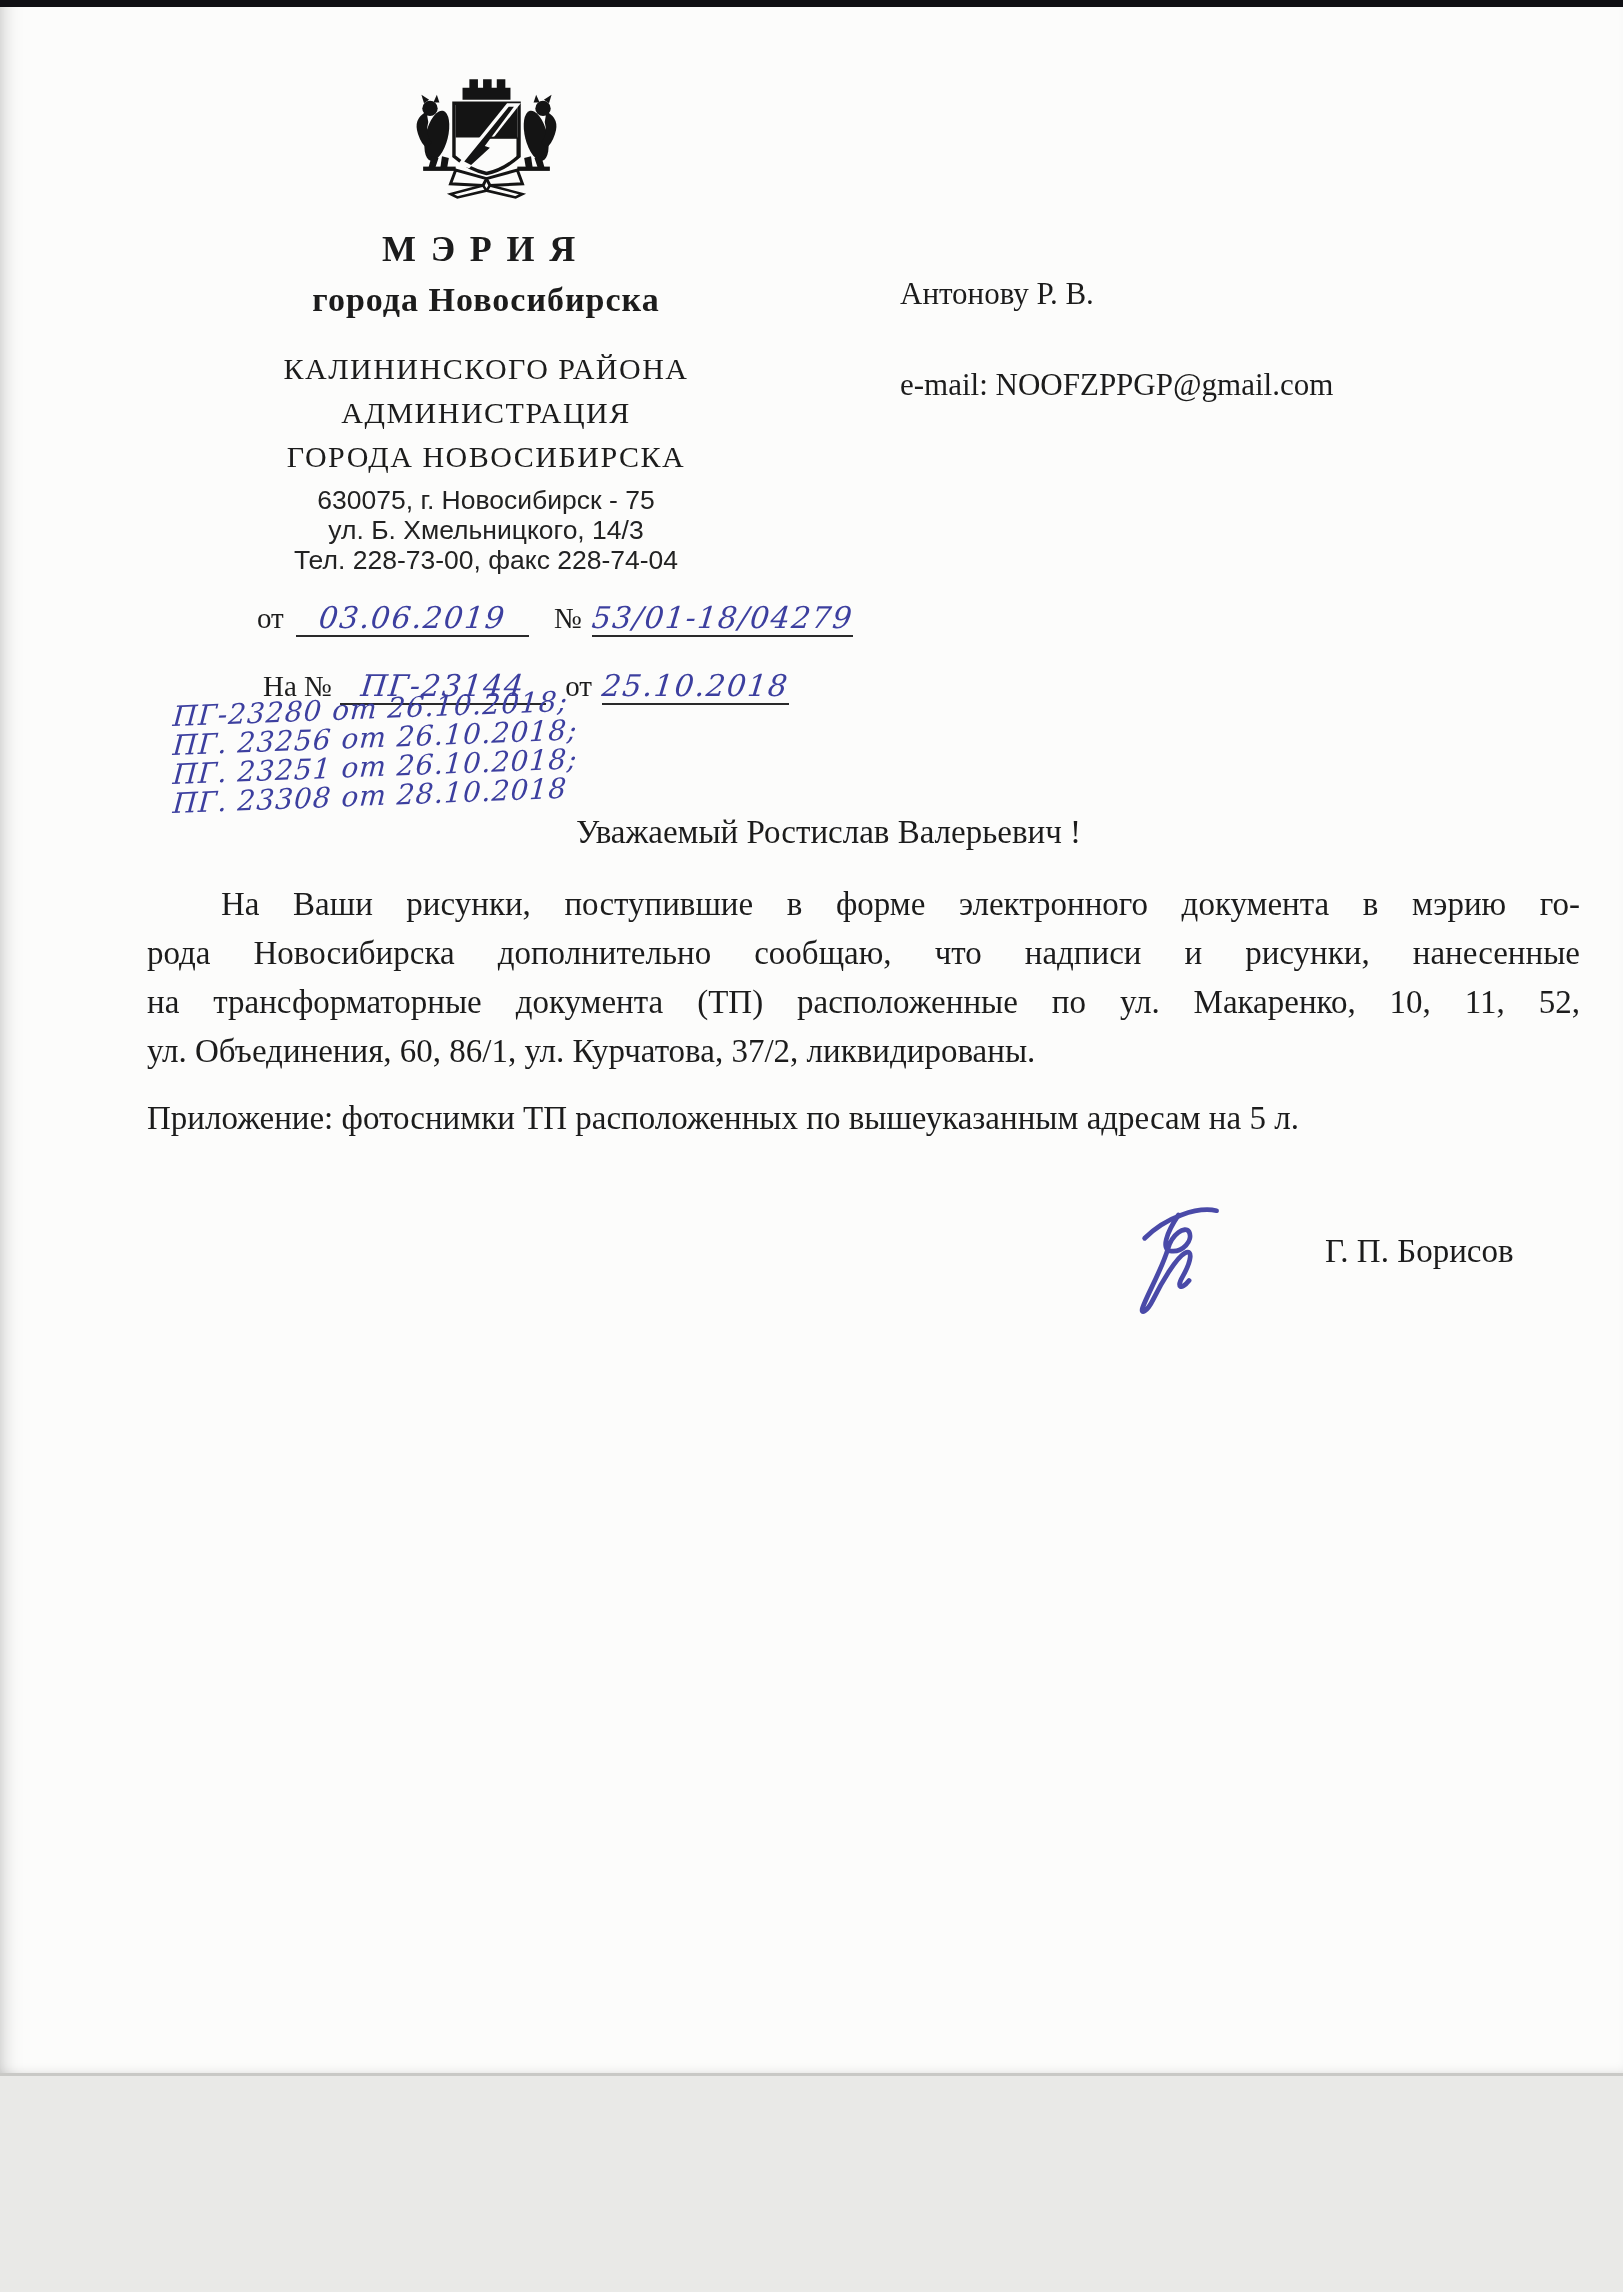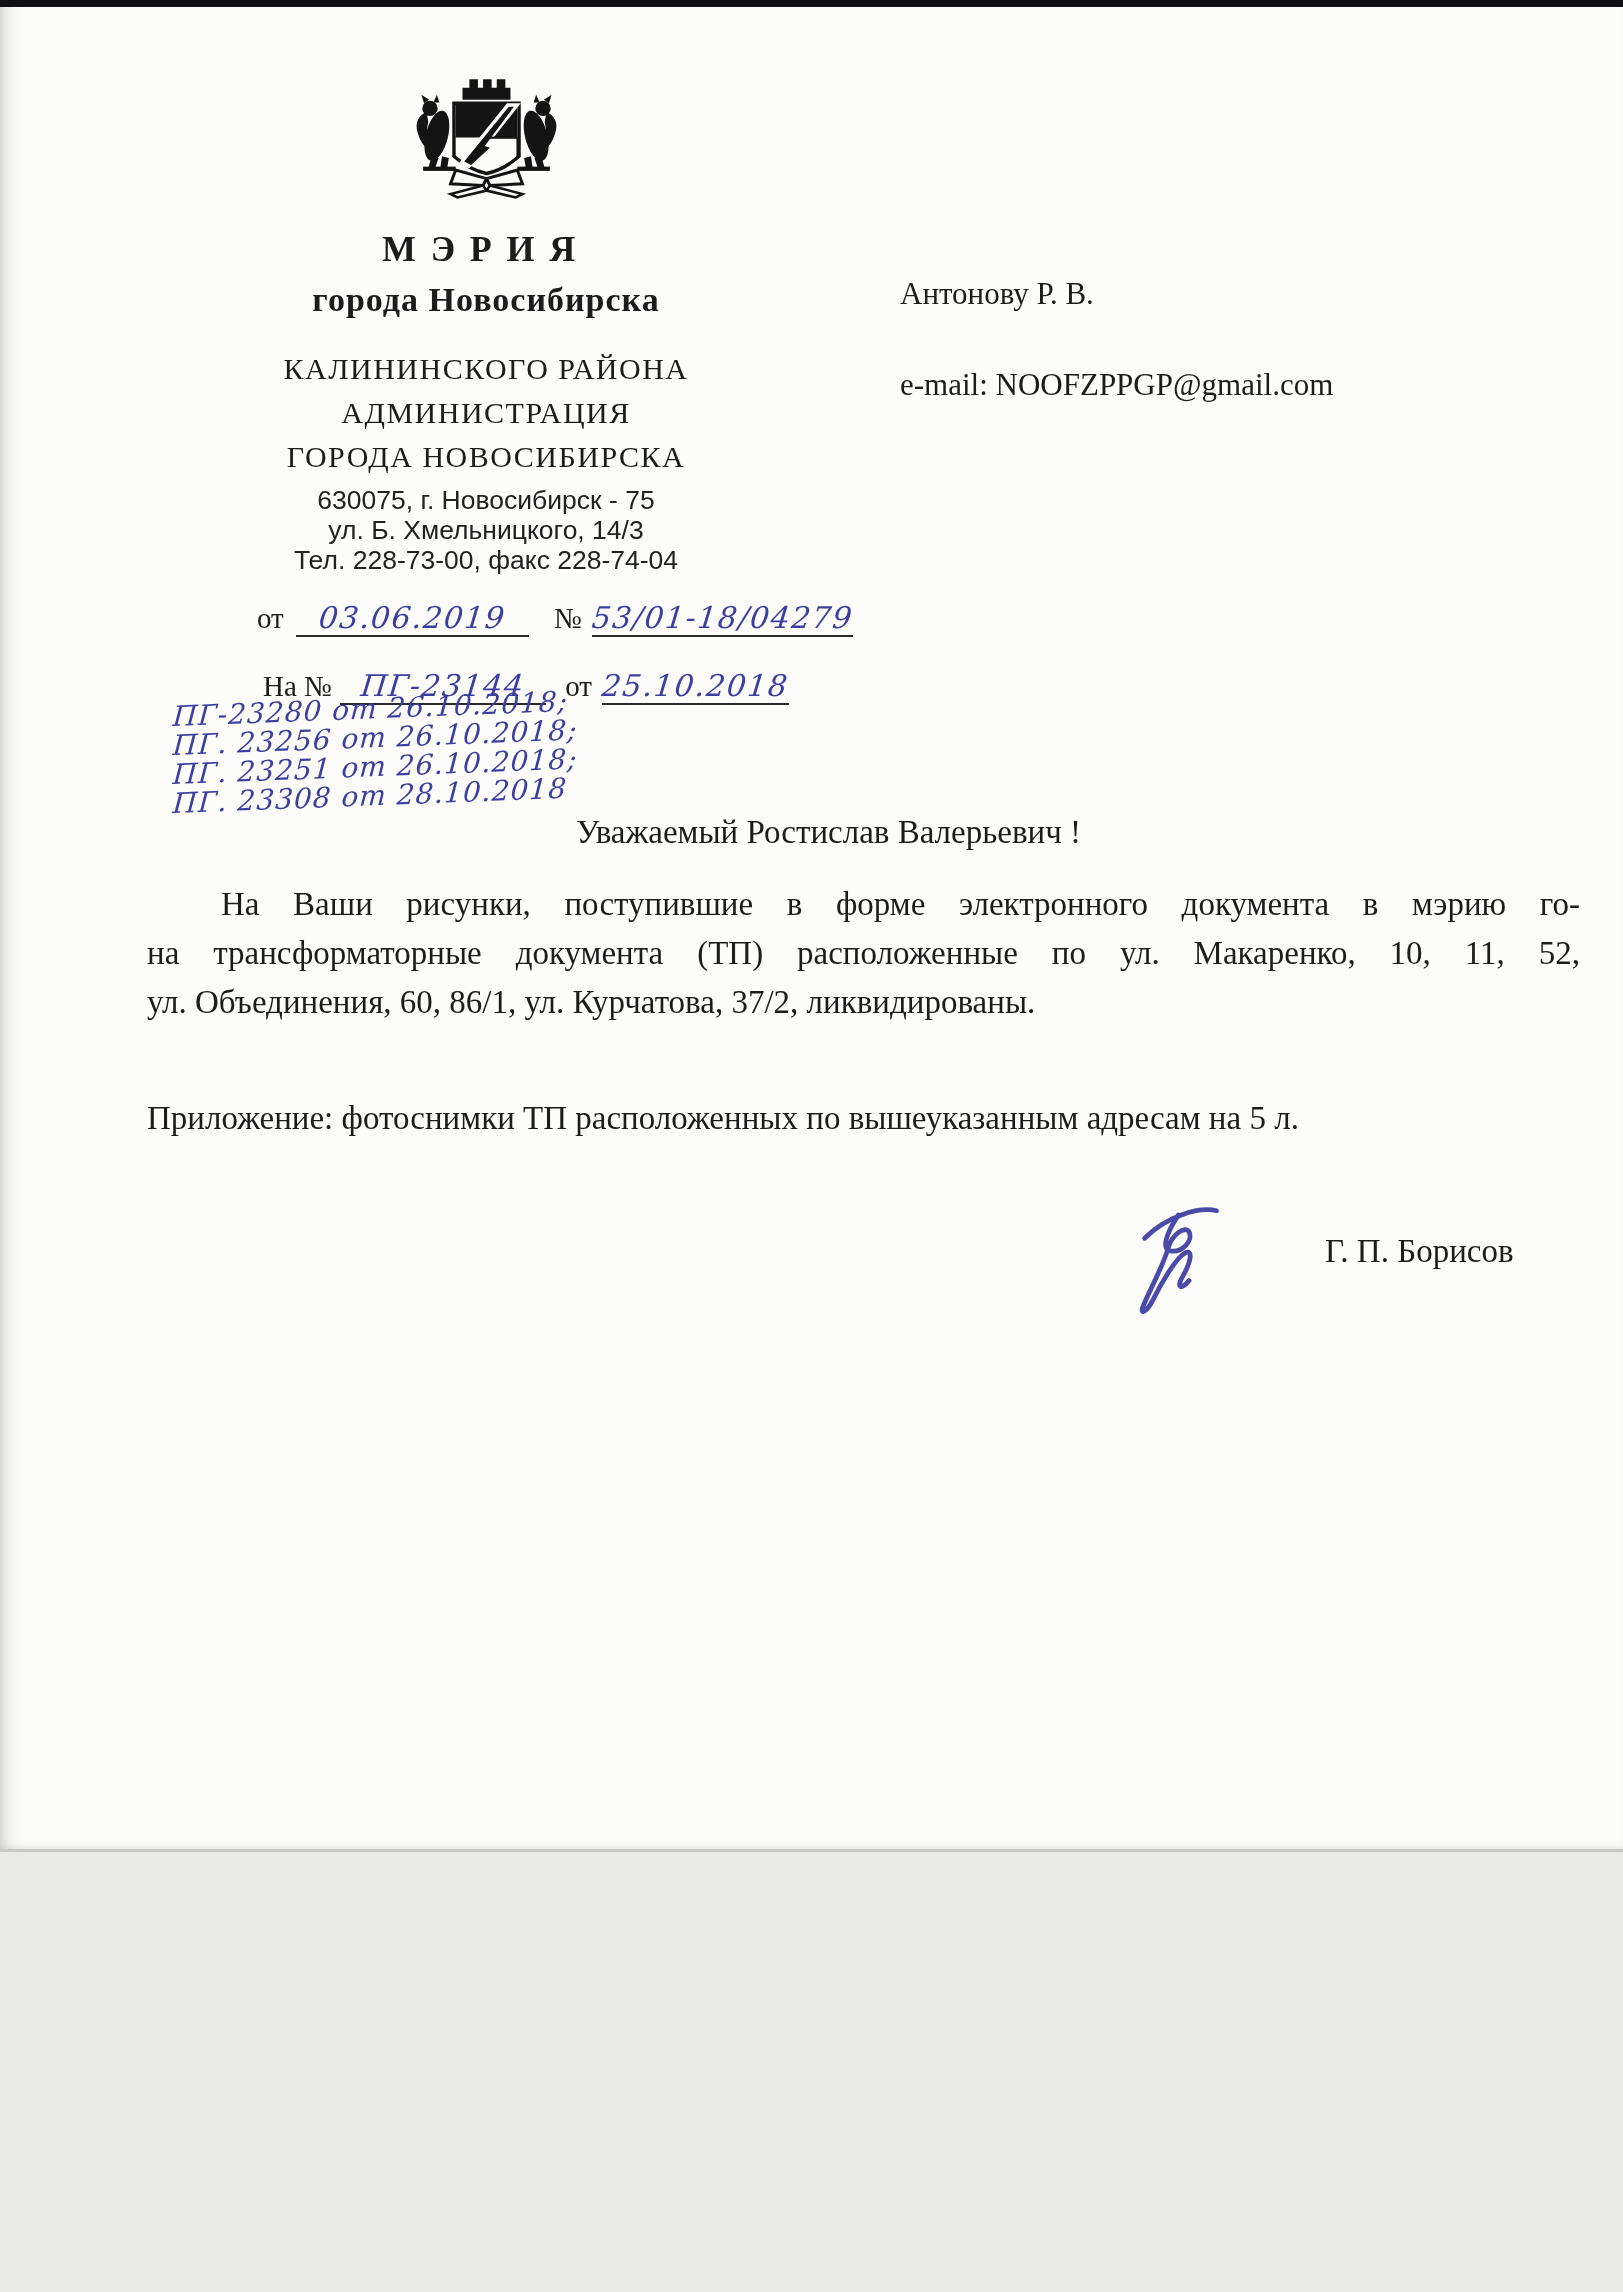--- a/index.html
+++ b/index.html
@@ -4,21 +4,21 @@
 <style>
   html,body{margin:0;padding:0;}
   body{
     width:1623px;height:2293px;
     background:#e9e9e7;
     font-family:"Liberation Serif", serif;
     color:#1c1c1c;
     position:relative;
   }
   .page{
-    position:absolute;left:0;top:0;width:1623px;height:1852px;
+    position:absolute;left:0;top:0;width:1623px;height:2076px;
     background:#fcfcfb;
     box-shadow:inset 17.6px 0 21.6px -17.6px rgba(0,0,0,.25), inset 0 -9.8px 13.7px -9.8px rgba(0,0,0,.18);
     overflow:hidden;
   }
   .scan-strip-top{position:absolute;left:0;top:0;width:1623px;height:6.9px;background:#101014;}
   .scan-strip-bottom{position:absolute;left:0;bottom:0;width:1623px;height:2.9px;background:#c9c9c6;}
 
   
   .letterhead{position:absolute;left:137px;top:69px;width:698px;text-align:center;}
   .emblem{display:inline-block;width:181px;height:137px;}
@@ -158,20 +158,21 @@
     <div class="extra-ref">ПГ-23280 от 26.10.2018;</div>
     <div class="extra-ref">ПГ. 23256 от 26.10.2018;</div>
     <div class="extra-ref">ПГ. 23251 от 26.10.2018;</div>
     <div class="extra-ref">ПГ. 23308 от 28.10.2018</div>
   </div>
 
   <div class="salutation">Уважаемый Ростислав Валерьевич !</div>
 
   <div class="body-text">
     <div class="body-line first">На Ваши рисунки, поступившие в форме электронного документа в мэрию го-</div>
+    <div class="body-line">рода Новосибирска  дополнительно сообщаю,  что надписи и рисунки, нанесенные</div>
     <div class="body-line">на трансформаторные документа (ТП) расположенные по ул. Макаренко, 10, 11, 52,</div>
     <div class="body-line last">ул. Объединения, 60, 86/1, ул. Курчатова, 37/2, ликвидированы.</div>
   </div>
 
   <div class="attachment">Приложение: фотоснимки ТП расположенных по вышеуказанным адресам на 5 л.</div>
 
   <span class="sig-mark">
     <svg viewBox="0 0 120 120" width="127" height="127">
       <g fill="none" stroke="#4a4aa8" stroke-width="4.5" stroke-linecap="round">
         <path d="M28 38 C48 18 78 8 96 12"></path>

